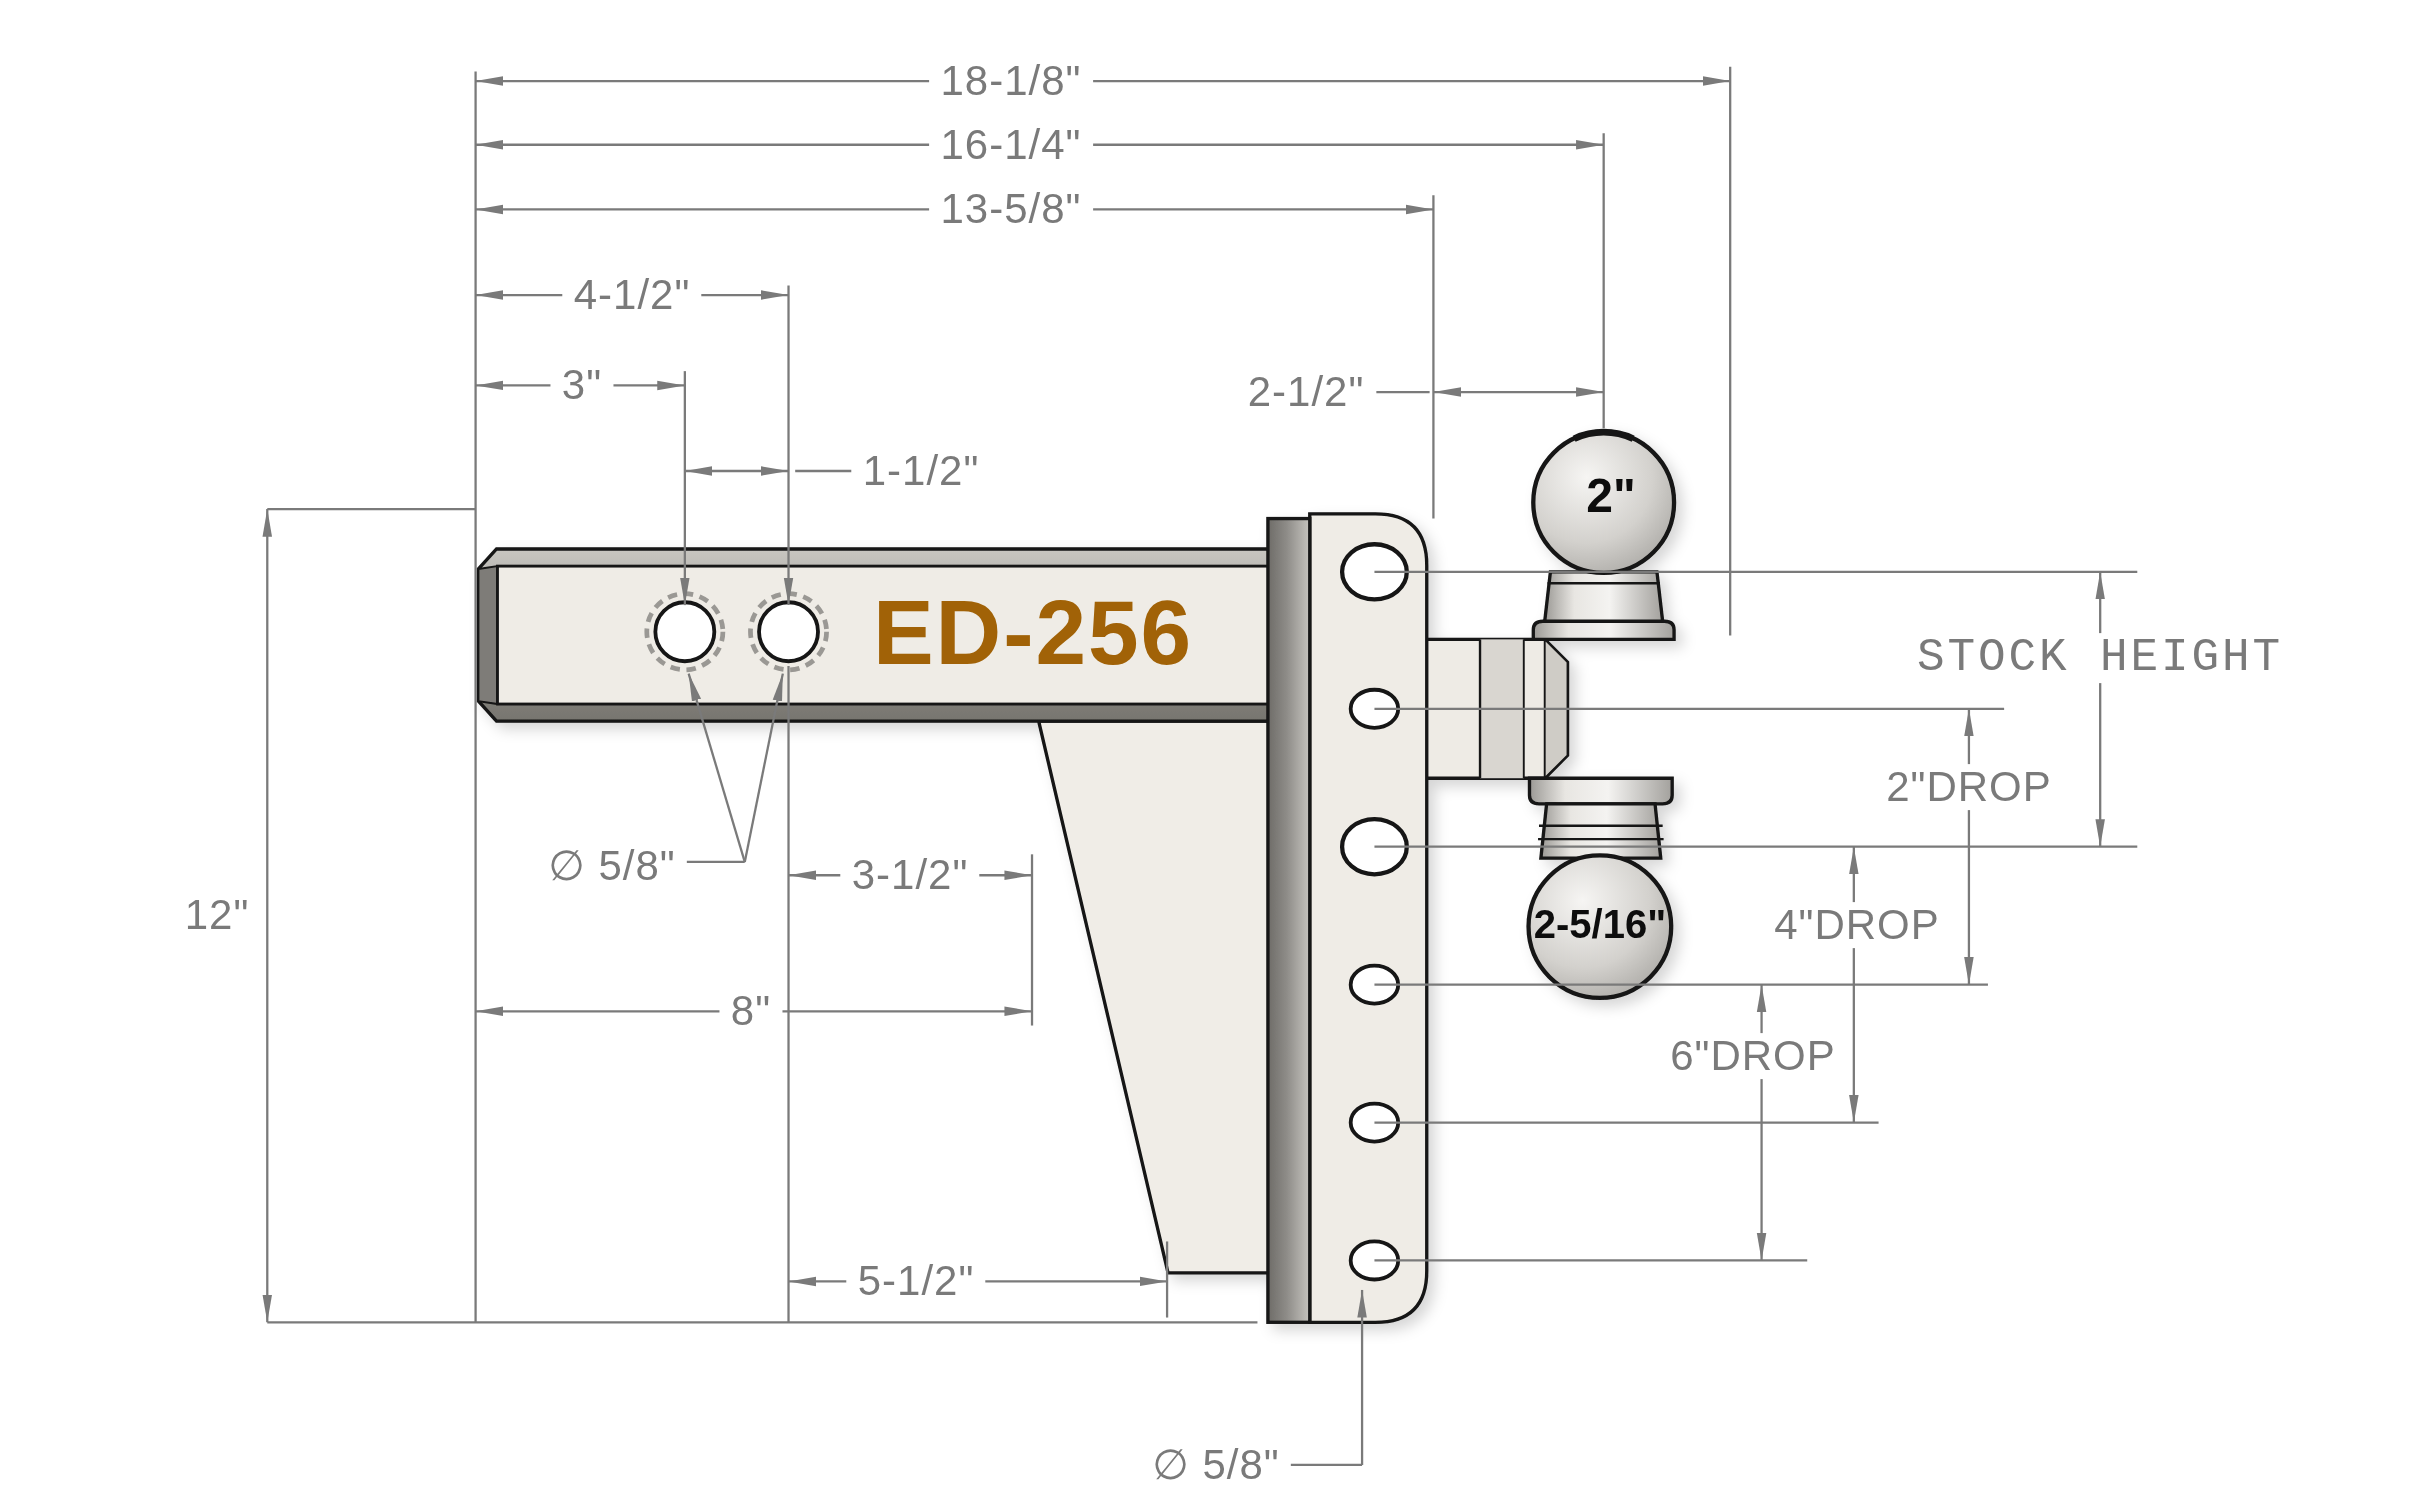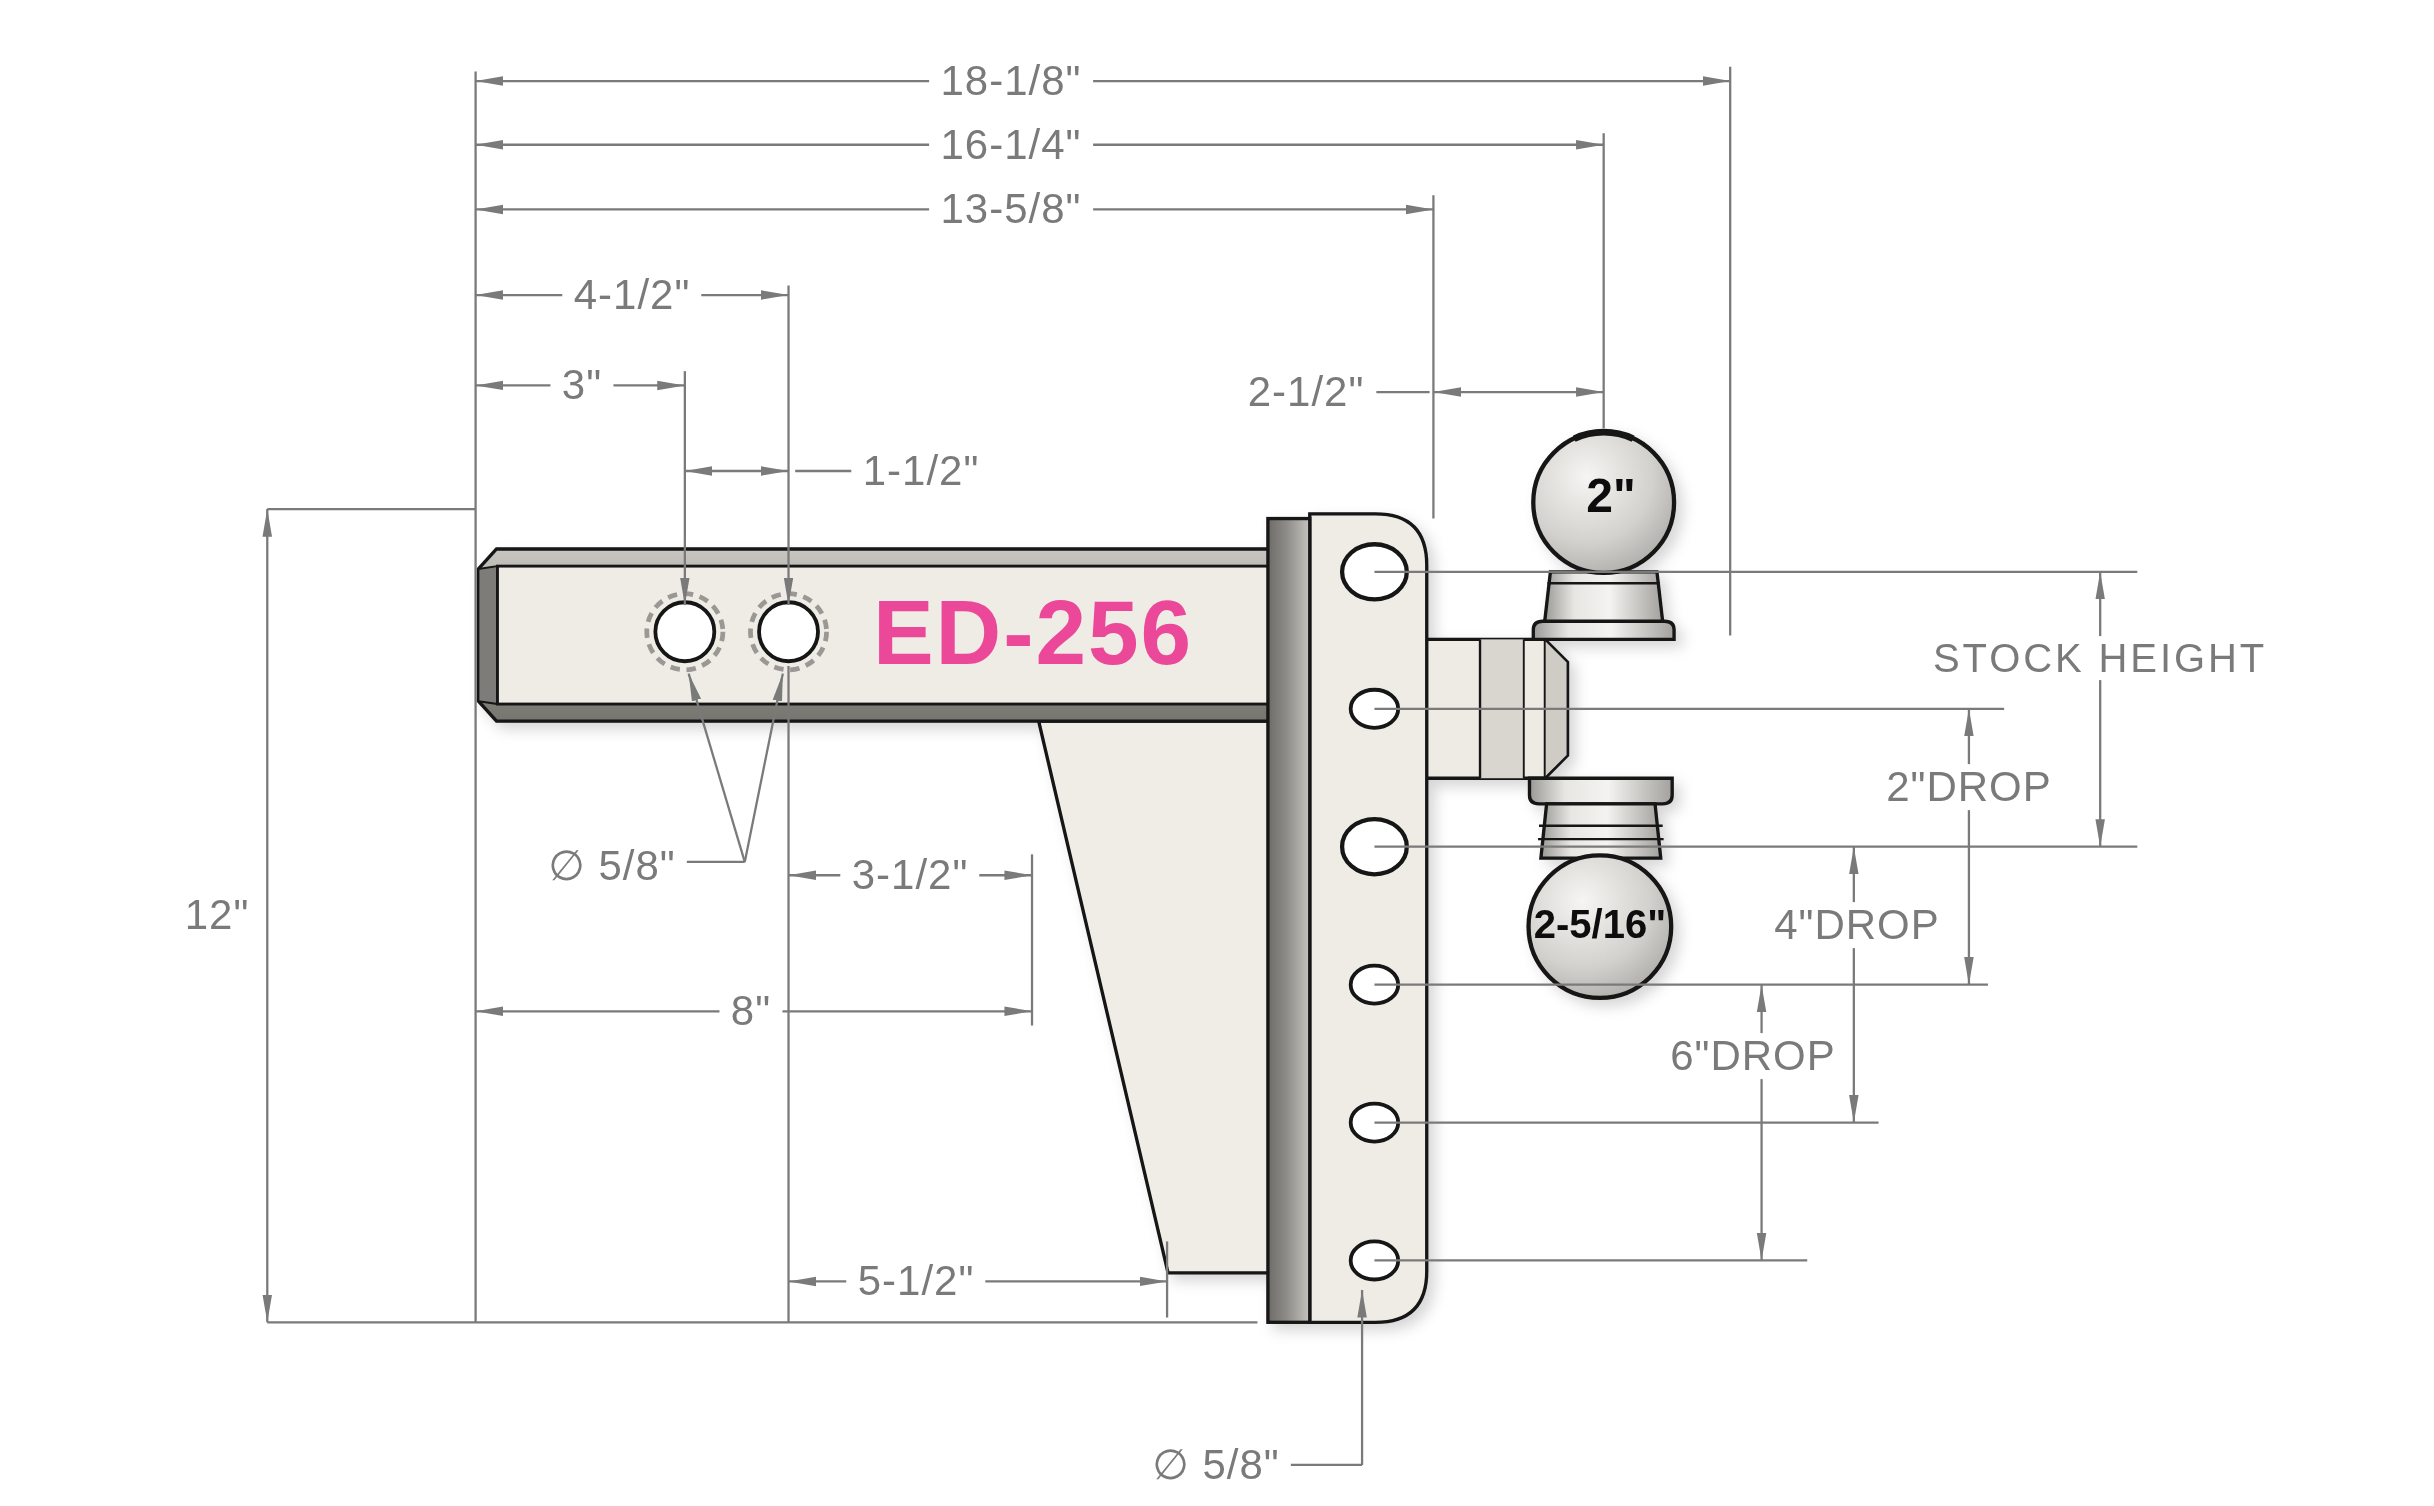--- a/index.html
+++ b/index.html
@@ -3,28 +3,28 @@
 <meta charset="utf-8">
 <style>
   html,body{margin:0;padding:0;background:#ffffff;}
   #stage{position:relative;width:2435px;height:1507px;background:#ffffff;overflow:hidden;
          font-family:"Liberation Sans", sans-serif;}
   #draw-svg{position:absolute;left:0;top:0;}
   .dimlabel{position:absolute;transform:translate(-50%,-50%);color:#7a7a7a;
             font-size:42px;letter-spacing:1px;background:#ffffff;padding:1.9px 11.4px;
             white-space:nowrap;line-height:1;}
   .small-pad{padding:1.9px 5.7px;}
-  .partlabel{position:absolute;transform:translate(-50%,-50%);color:#ec4899;
+  .partlabel{position:absolute;transform:translate(-50%,-50%);color:#a16207;
              font-weight:bold;font-size:91px;letter-spacing:1.9px;white-space:nowrap;line-height:1;
              background:transparent;}
   .balllabel{position:absolute;transform:translate(-50%,-50%);color:#0d0d0d;
              font-weight:bold;white-space:nowrap;line-height:1;background:transparent;}
   .ball-top-label{font-size:48px;}
   .ball-bottom-label{font-size:40px;}
-  .stock{font-size:40px;letter-spacing:2.9px;}
+  .stock{font-size:46px;letter-spacing:2.9px;font-family:Liberation Mono, monospace;}
 </style>
 </head>
 <body>
 
 <div id="stage">
 
 <svg id="draw-svg" width="2435" height="1507" viewBox="0 0 2560 1584">
   <defs>
     <marker id="arr" markerUnits="userSpaceOnUse" markerWidth="30" markerHeight="12" viewBox="0 0 30 12" refX="29" refY="6" orient="auto">
       <path d="M0,1 L29,6 L0,11 Z" fill="#7a7a7a"></path>

